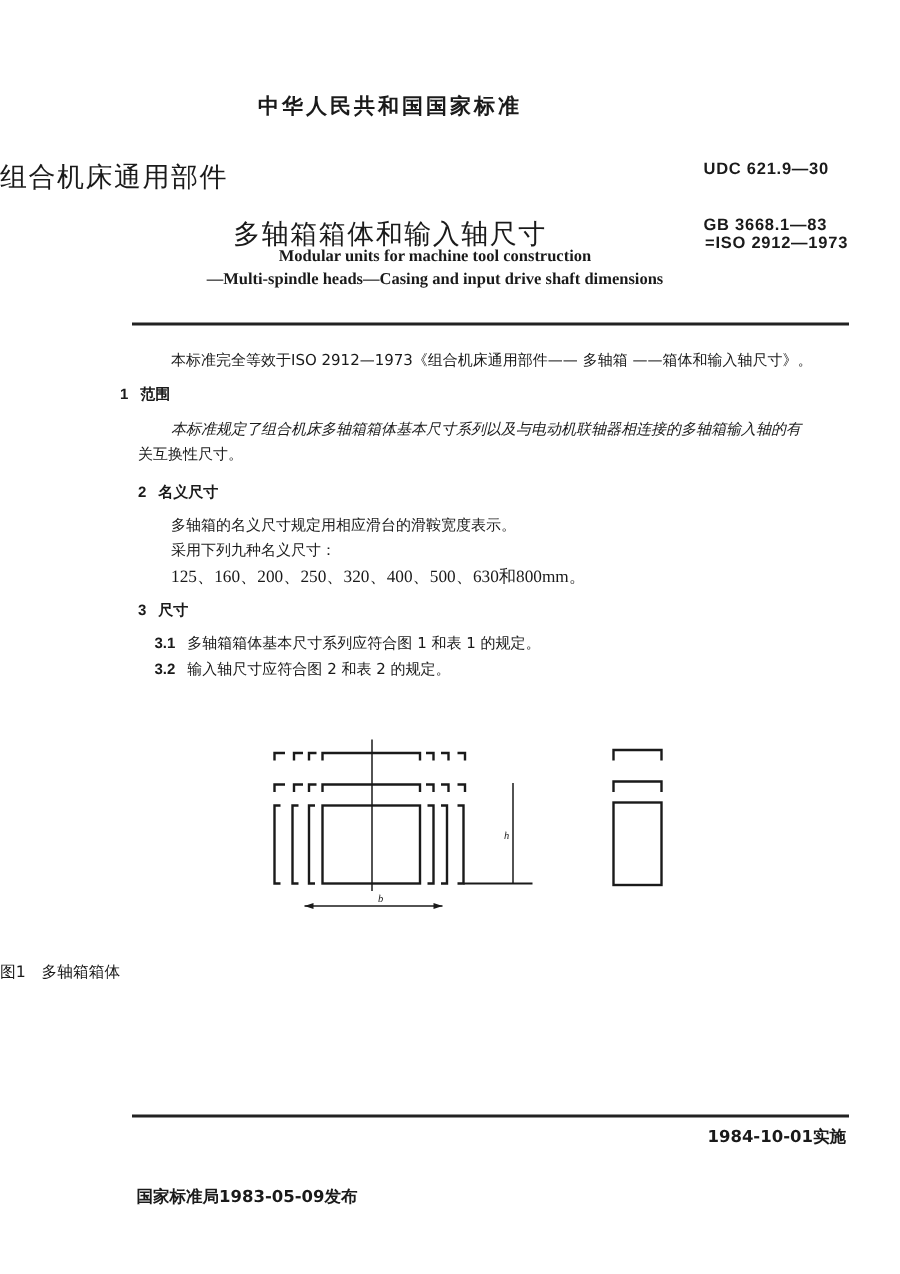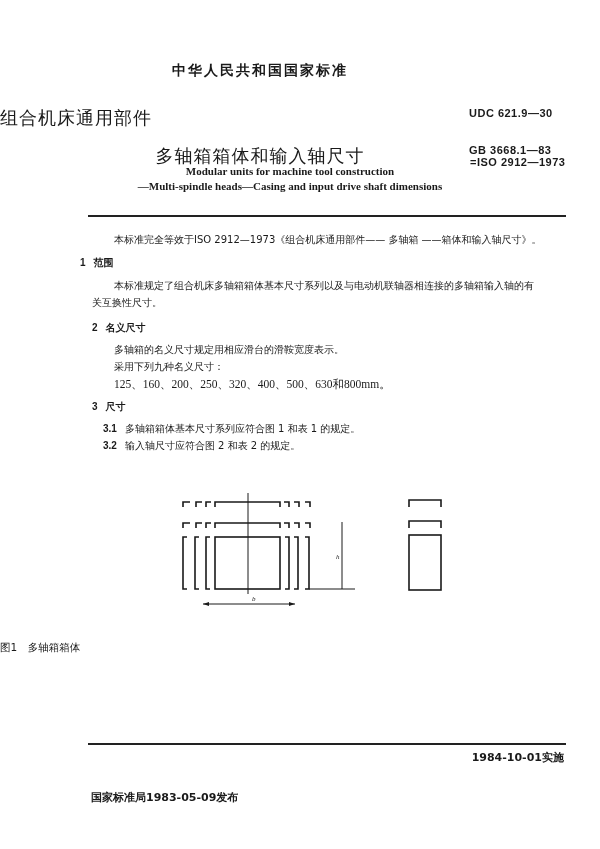--- a/index.html
+++ b/index.html
@@ -14,21 +14,21 @@
   .title2 { left: 0; width: 520px; text-align: center; top: 144px; font-family: "DejaVu Sans", sans-serif; font-size: 18px; letter-spacing: 1px; }
   .udc { left: 469px; top: 107px; font-family: "Liberation Sans", sans-serif; font-weight: bold; font-size: 11px; letter-spacing: 0.5px; }
   .gb1 { left: 469px; top: 144px; font-family: "Liberation Sans", sans-serif; font-weight: bold; font-size: 11px; letter-spacing: 0.5px; }
   .gb2 { left: 470px; top: 156px; font-family: "Liberation Sans", sans-serif; font-weight: bold; font-size: 11px; letter-spacing: 0.5px; }
   .en1 { left: 0; width: 580px; text-align: center; top: 165px; font-family: "Liberation Serif", serif; font-weight: bold; font-size: 11px; }
   .en2 { left: 0; width: 580px; text-align: center; top: 180px; font-family: "Liberation Serif", serif; font-weight: bold; font-size: 11px; }
   .rule-top { left: 88px; top: 215px; width: 478px; height: 2px; background: #222; }
   .body { font-family: "DejaVu Sans", sans-serif; font-size: 10px; }
   .p-equiv { left: 114px; top: 233px; }
   .h1 { left: 80px; top: 256px; font-weight: bold; }
-  .p-scope1 { left: 114px; top: 279px; }
+  .p-scope1 { left: 114px; top: 279px; font-style: italic; }
   .p-scope2 { left: 92px; top: 296px; }
   .h2 { left: 92px; top: 321px; font-weight: bold; }
   .p-nom1 { left: 114px; top: 343px; }
   .p-nom2 { left: 114px; top: 360px; }
   .p-nom3 { left: 114px; top: 377px; font-family: "Liberation Serif", serif; font-size: 11.5px; }
   .h3 { left: 92px; top: 400px; font-weight: bold; }
   .p-31 { left: 103px; top: 422px; }
   .p-32 { left: 103px; top: 439px; }
   .num { font-family: "Liberation Sans", sans-serif; font-weight: bold; margin-right: 8px; }
   .fig { left: 0; top: 0; width: 600px; height: 849px; }

